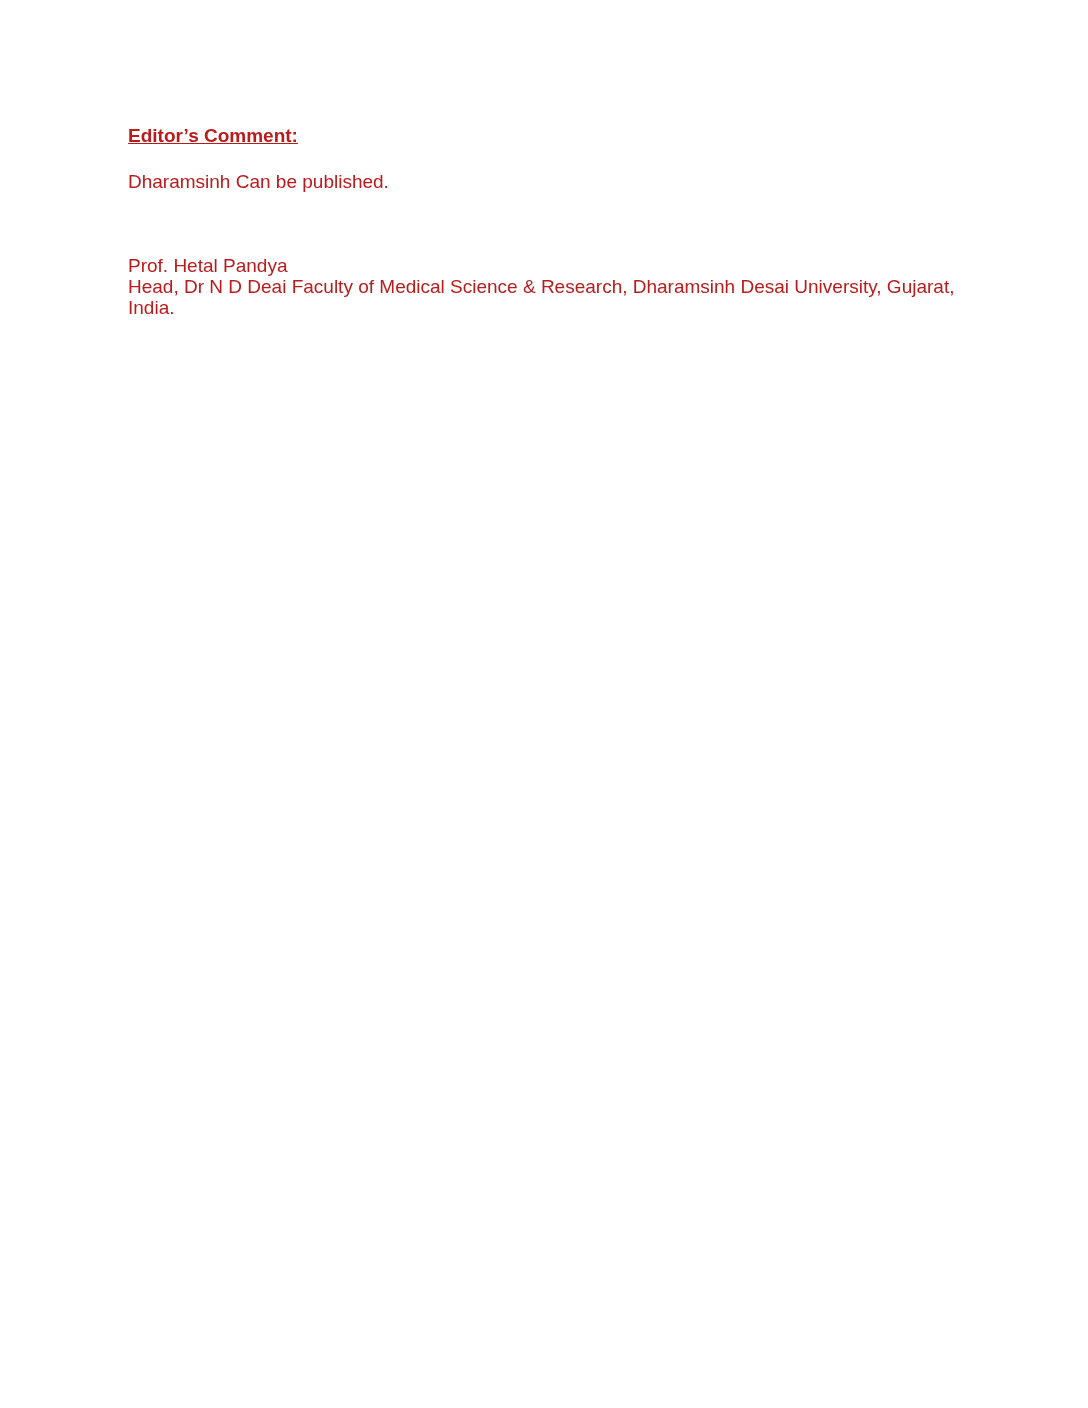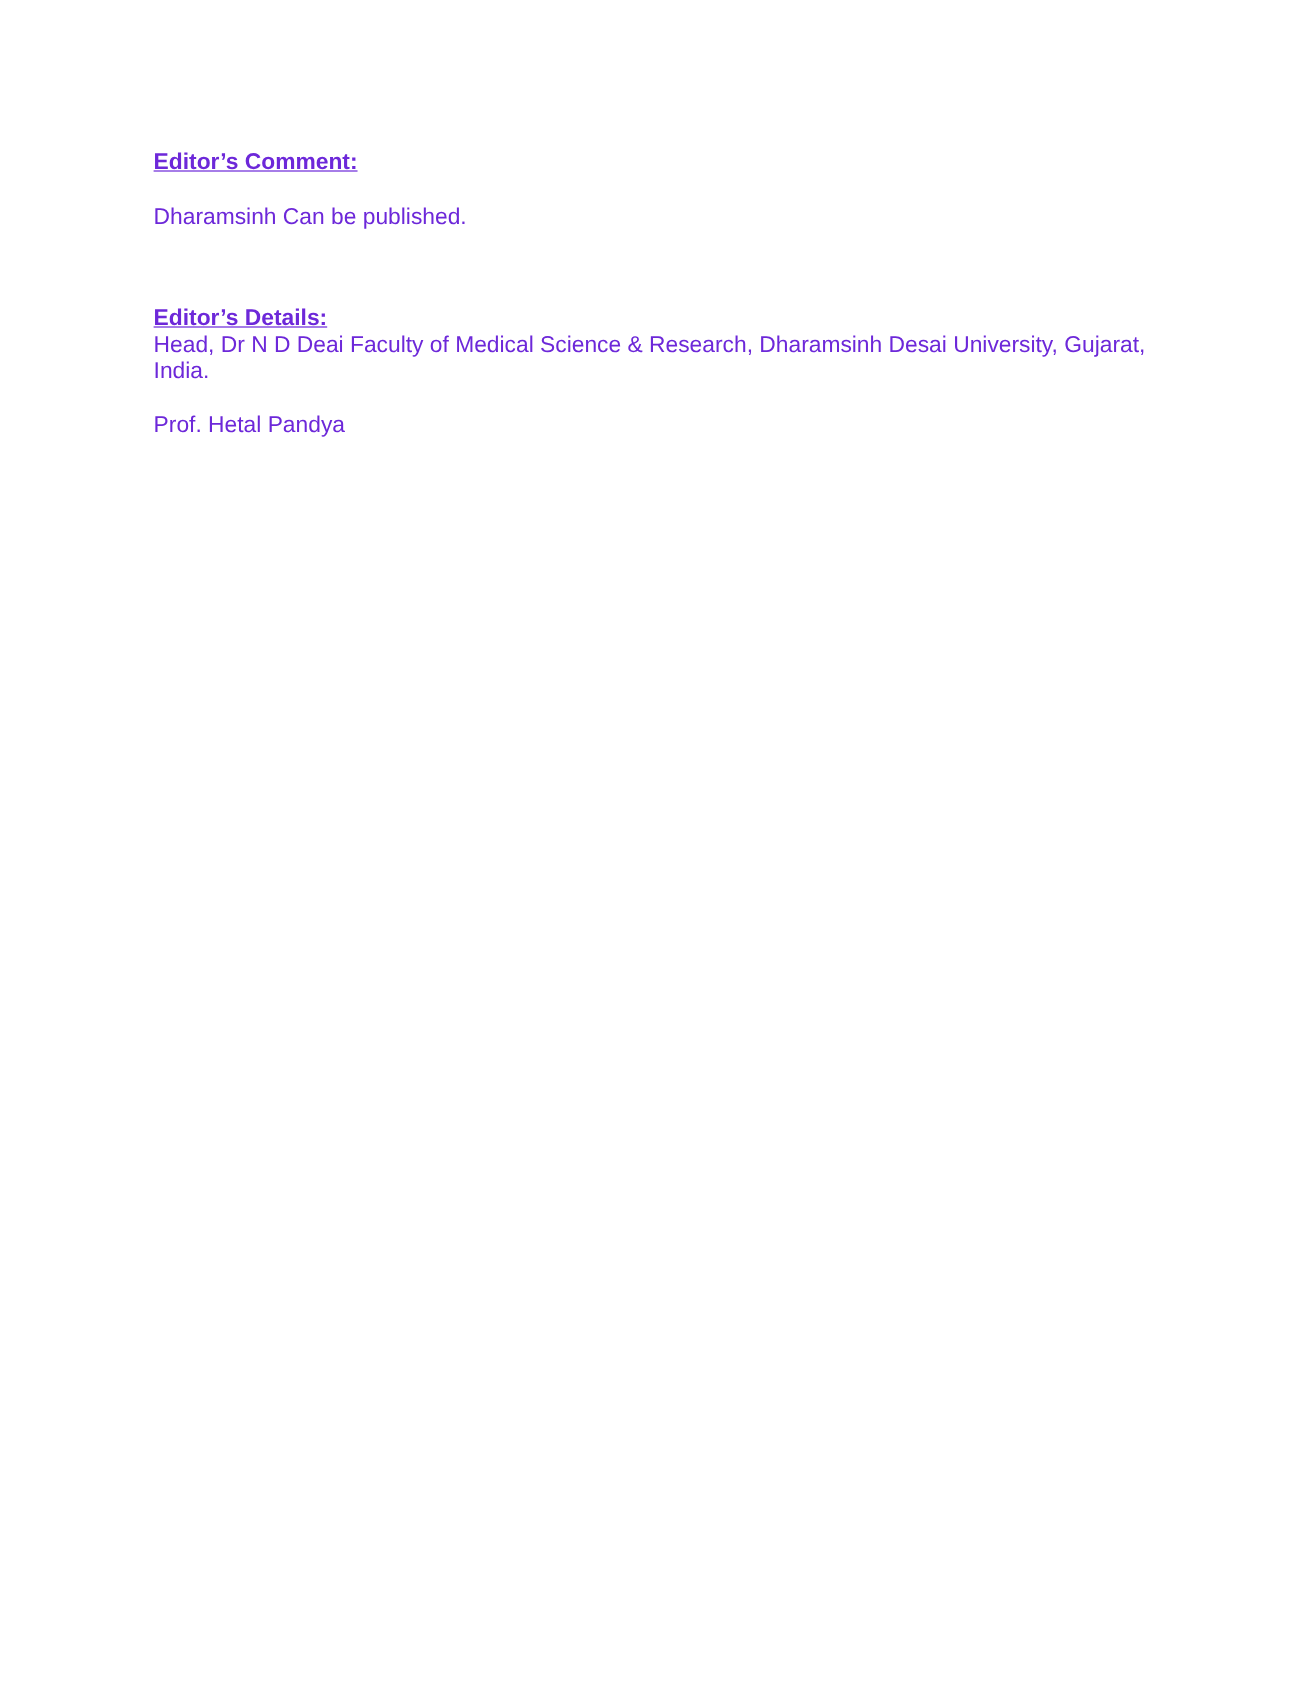--- a/index.html
+++ b/index.html
@@ -10,21 +10,21 @@
   .page {
     position: relative;
     width: 1088px;
     height: 1408px;
     background: #ffffff;
     box-sizing: border-box;
     padding: 125px 100px 0 128px;
     font-family: "Liberation Sans", sans-serif;
     font-size: 19px;
     line-height: 1.2;
-    color: #6d28d9;
+    color: #b91c1c;
     overflow: hidden;
   }
   .doc-heading {
     margin: 0;
     font-size: 19px;
     font-weight: bold;
     text-decoration: underline;
   }
   .doc-para {
     margin: 23px 0 0 0;
@@ -44,18 +44,17 @@
 <body>
 
 <div class="page">
 
   <section class="section-comment">
     <h2 class="doc-heading">Editor’s Comment:</h2>
     <p class="doc-para">Dharamsinh Can be published.</p>
   </section>
 
   <section class="section-details">
-    <h2 class="doc-heading">Editor’s Details:</h2>
+    <p class="doc-line first">Prof. Hetal Pandya</p>
     <p class="doc-line">Head, Dr N D Deai Faculty of Medical Science &amp; Research, Dharamsinh Desai University, Gujarat, India.</p>
-    <p class="doc-line first">Prof. Hetal Pandya</p>
   </section>
 
 </div>
 
 </body></html>

